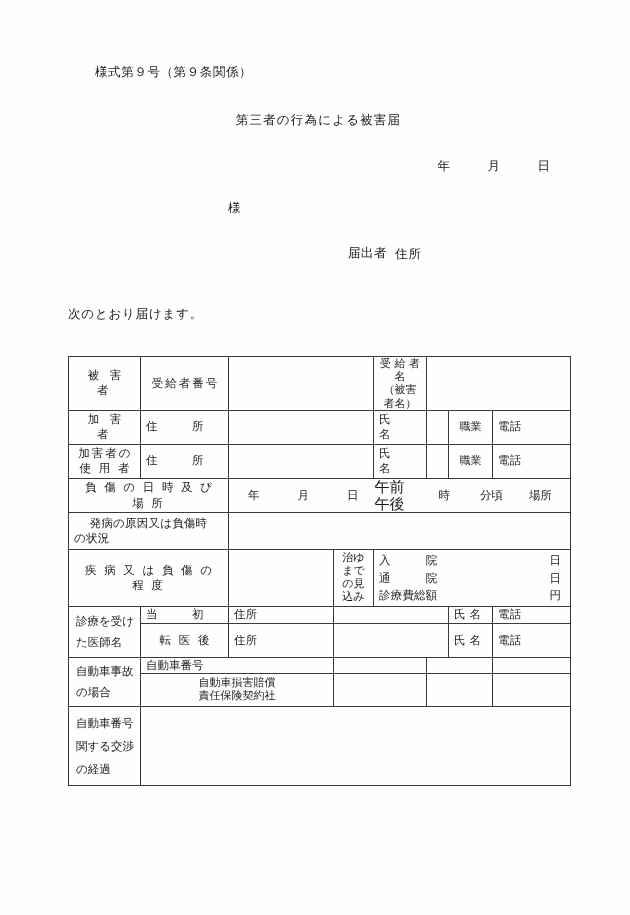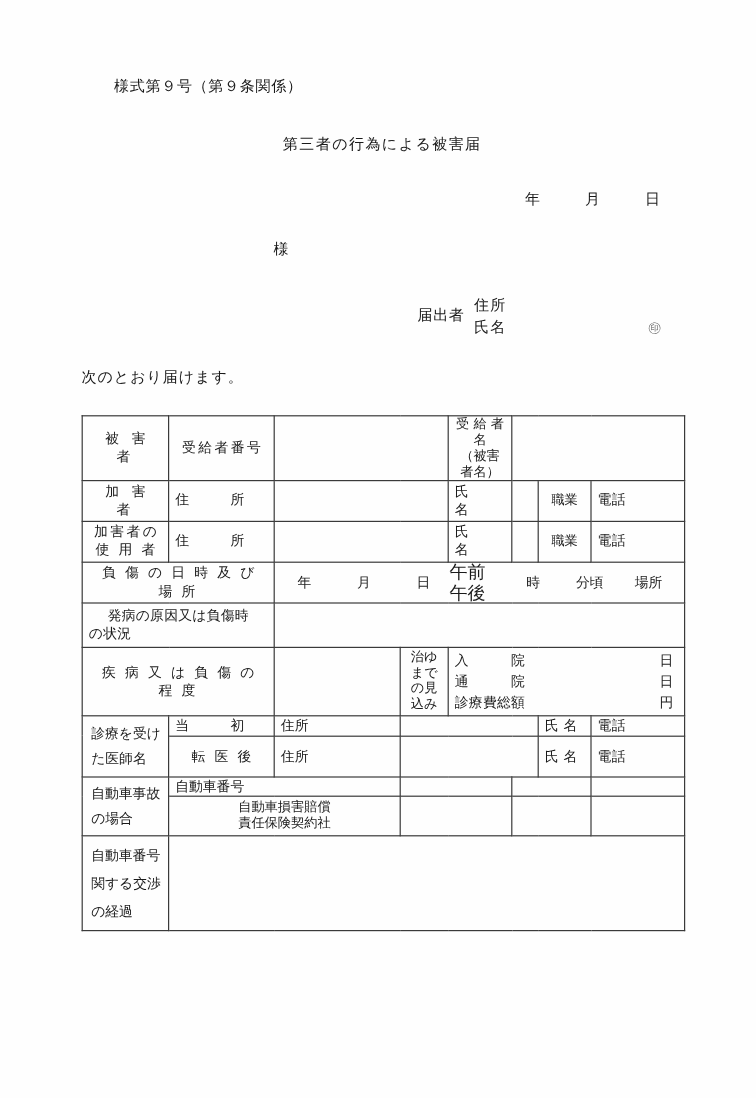--- a/index.html
+++ b/index.html
@@ -94,21 +94,21 @@
     left: 68px;
     top: 306px;
     font-size: 12.5px;
     letter-spacing: 0.8px;
   }
 
   
   .form-table {
     position: absolute;
     left: 68px;
-    top: 346px;
+    top: 356px;
     width: 502px;
     border-collapse: collapse;
     table-layout: fixed;
     font-size: 11.5px;
     padding-left: 28px;
   }
   .form-table td {
     border: 1px solid #3a3a3a;
     padding: 0 5px;
     vertical-align: middle;
@@ -213,24 +213,20 @@
 
   <div class="date-line">年　　　月　　　日</div>
 
   <div class="addressee">様</div>
 
   <div class="submitter">
     <div class="submitter-label">届出者</div>
     <div class="submitter-fields">
       <div class="submitter-row">
         <span class="submitter-key">住所</span>
-      </div>
-      <div class="submitter-row">
-        <span class="submitter-key">氏名</span>
-        <span class="seal-mark">㊞</span>
       </div>
     </div>
   </div>
 
   <div class="intro-line">次のとおり届けます。</div>
 
   <table class="form-table">
     <colgroup>
       <col style="width:72px">
       <col style="width:88px">

